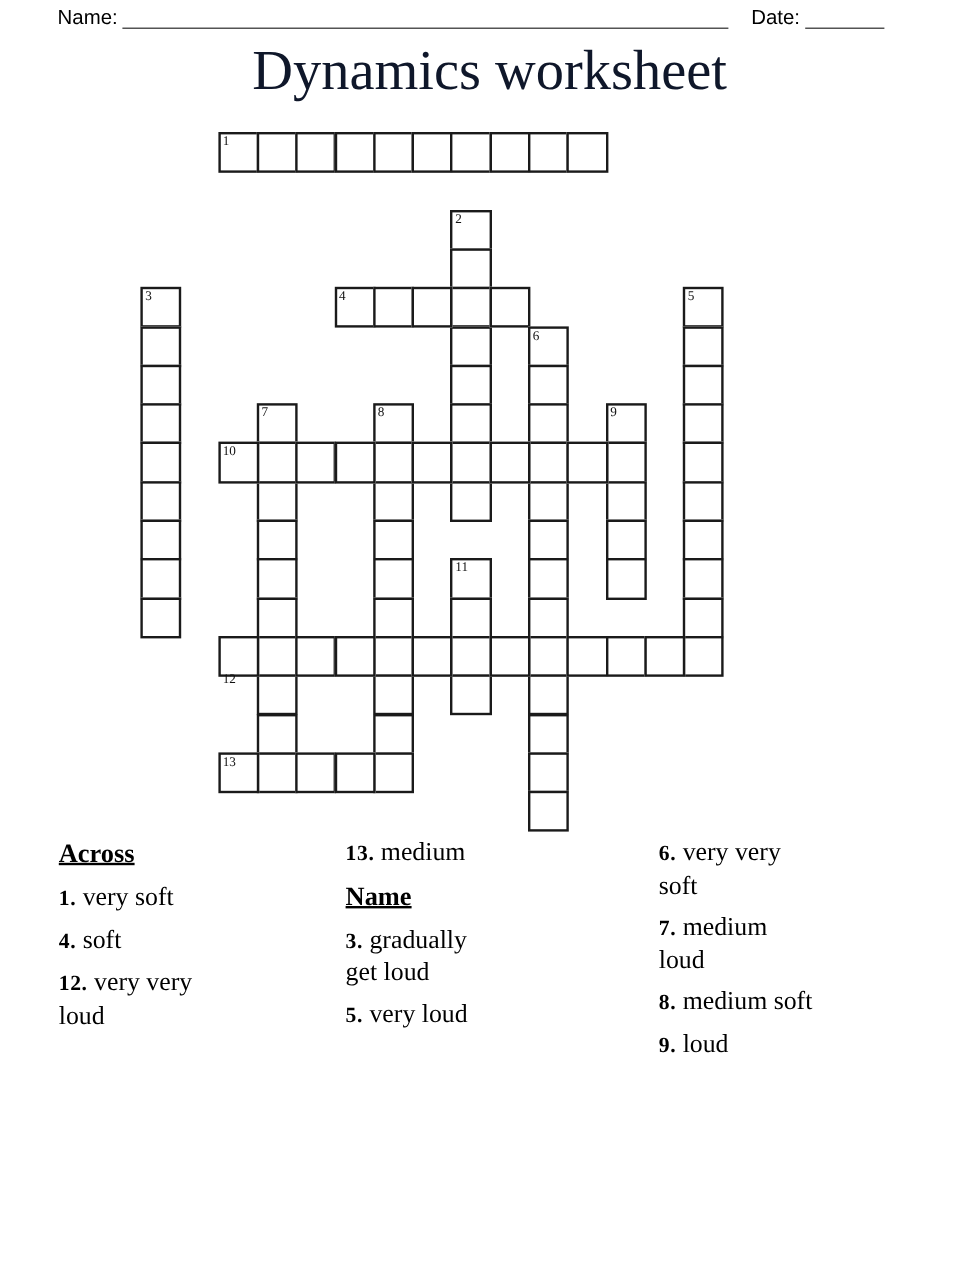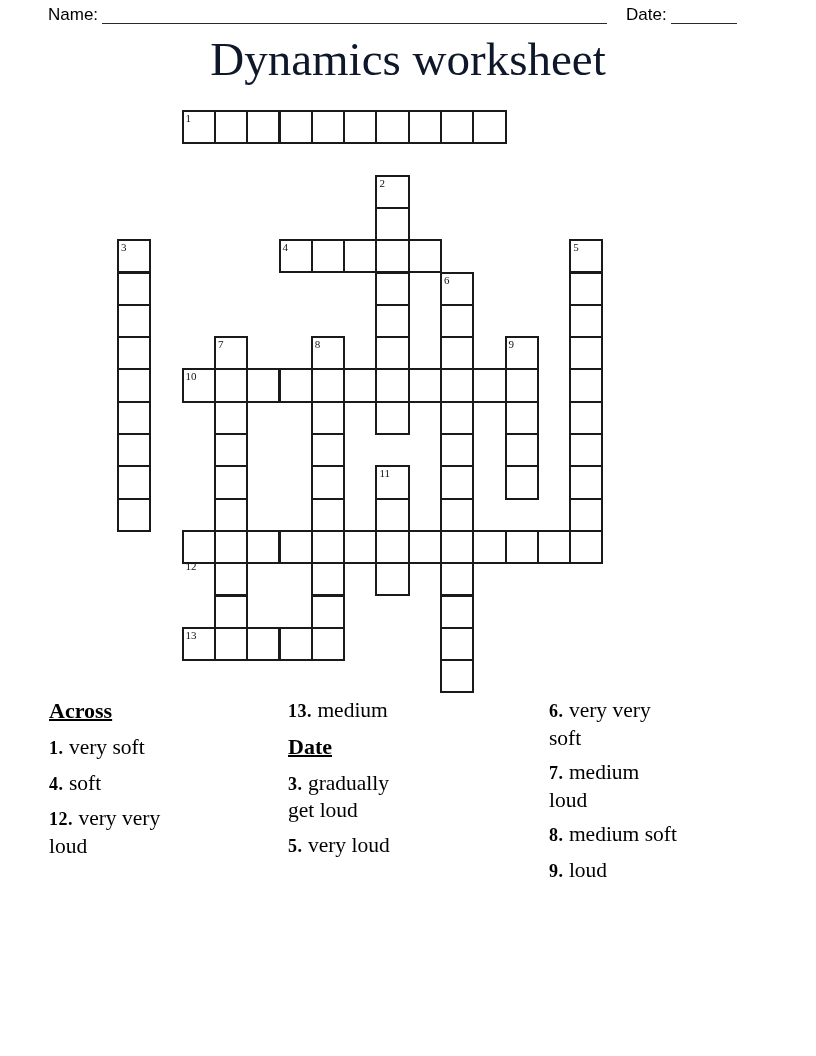--- a/index.html
+++ b/index.html
@@ -173,21 +173,21 @@
 
 <div class="clue-col" style="left:49px;width:225px;">
     <div class="clue-header">Across</div>
     <div class="clue"><b>1.</b> very soft</div>
     <div class="clue"><b>4.</b> soft</div>
     <div class="clue"><b>12.</b> very very
 loud</div>
   </div>
 <div class="clue-col" style="left:288px;width:232px;">
     <div class="clue"><b>13.</b> medium</div>
-    <div class="clue-header">Date</div>
+    <div class="clue-header">Name</div>
     <div class="clue"><b>3.</b> gradually
 get loud</div>
     <div class="clue"><b>5.</b> very loud</div>
   </div>
 <div class="clue-col" style="left:533px;width:248px;margin-left:16px;">
     <div class="clue"><b>6.</b> very very
 soft</div>
     <div class="clue"><b>7.</b> medium
 loud</div>
     <div class="clue"><b>8.</b> medium soft</div>

